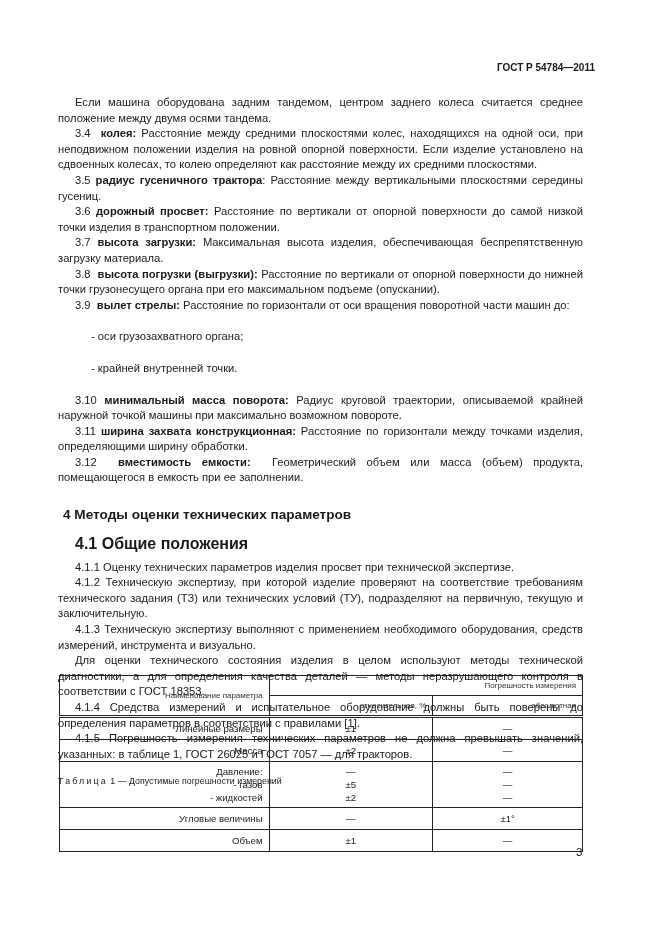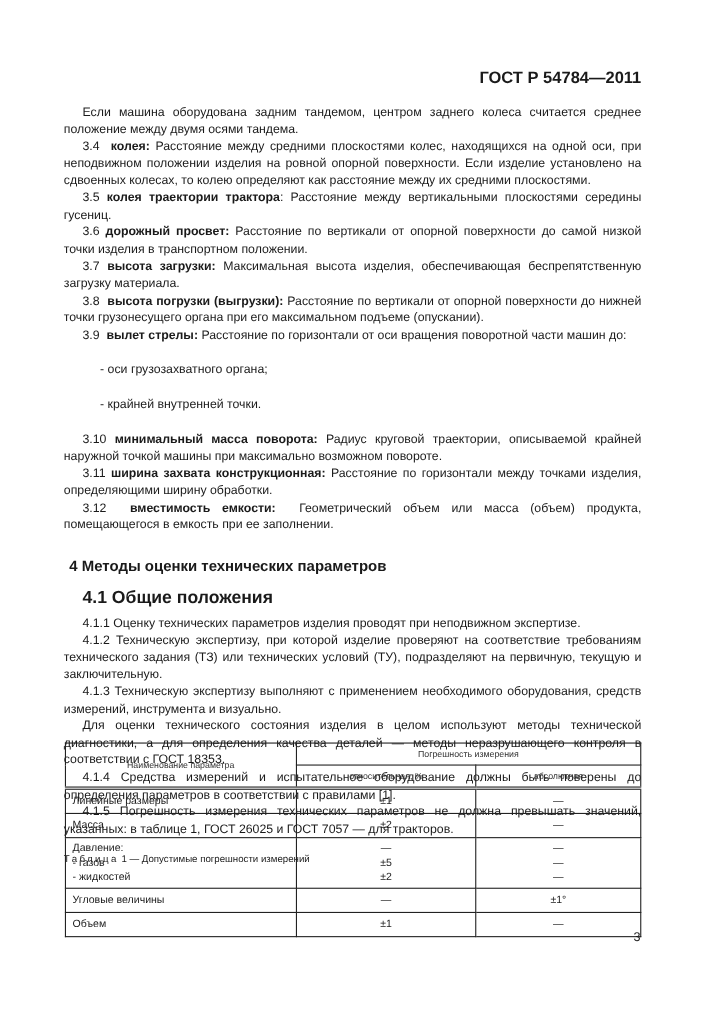--- a/index.html
+++ b/index.html
@@ -1,45 +1,45 @@
 <!DOCTYPE html>
 <html><head>
 <meta charset="utf-8">
 <style>
   html, body { margin: 0; padding: 0; background: #ffffff; }
   body { width: 661px; height: 935px; position: relative; overflow: hidden;
          font-family: "Liberation Sans", sans-serif; color: #1a1a1a; }
-  .header { position: absolute; top: 62px; right: 78px; font-weight: bold; font-size: 15px; }
+  .header { position: absolute; top: 62px; right: 66px; font-weight: bold; font-size: 10px; }
   .body { position: absolute; left: 58px; top: 95px; width: 525px; font-size: 11.2px; line-height: 15.6px; }
   .p { text-indent: 17px; text-align: justify; margin: 0; }
   .li { padding-left: 17px; margin: 16px; }
   .h2 { font-weight: bold; font-size: 13.6px; margin: 20px 0 0 5px; line-height: 18px; }
   .h3 { font-weight: bold; font-size: 16px; margin: 12px 0 8px 17px; }
   .caption { font-size: 8.8px; margin-top: 12px; }
   .caption .sp { letter-spacing: 2.2px; }
   table { position: absolute; left: 59px; top: 675px; width: 524px; border-collapse: collapse;
           font-size: 9.6px; line-height: 13px; }
-  td, th { border: 1px solid #222; padding: 0 6px; font-weight: normal; }
+  td, th { border: 1px solid #222; padding: 0 6px; font-weight: normal; text-align: right; }
   th { font-size: 8px; color: #333; height: 19px; }
   td.c { text-align: center; }
   tr.hdrbottom th { border-bottom: 3px double #222; }
   tr.r td { height: 21px; }
   .page-num { position: absolute; top: 846px; left: 576px; font-size: 11.5px; }
 </style>
 </head>
 <body>
 
 <div class="header">ГОСТ Р 54784—2011</div>
 
 <div class="body">
   <p class="p"><span>Если машина оборудована задним тандемом, центром заднего колеса считается среднее положение между двумя осями тандема.</span></p>
 
   <p class="p"><span>3.4</span>&nbsp; <b>колея:</b> <span>Расстояние между средними плоскостями колес, находящихся на одной оси, при неподвижном положении изделия на ровной опорной поверхности. Если изделие установлено на сдвоенных колесах, то колею определяют как расстояние между их средними плоскостями.</span></p>
 
-  <p class="p"><span>3.5</span> <b>колея траектории трактора</b><span>: Расстояние между вертикальными плоскостями середины гусениц.</span></p>
+  <p class="p"><span>3.5</span> <b>радиус гусеничного трактора</b><span>: Расстояние между вертикальными плоскостями середины гусениц.</span></p>
 
   <p class="p"><span>3.6</span> <b>дорожный просвет:</b> <span>Расстояние по вертикали от опорной поверхности до самой низкой точки изделия в транспортном положении.</span></p>
 
   <p class="p"><span>3.7</span> <b>высота загрузки:</b> <span>Максимальная высота изделия, обеспечивающая беспрепятственную загрузку материала.</span></p>
 
   <p class="p"><span>3.8</span>&nbsp; <b>высота погрузки (выгрузки):</b> <span>Расстояние по вертикали от опорной поверхности до нижней точки грузонесущего органа при его максимальном подъеме (опускании).</span></p>
 
   <p class="p"><span>3.9</span>&nbsp; <b>вылет стрелы:</b> <span>Расстояние по горизонтали от оси вращения поворотной части машин до:</span></p>
   <p class="li">- оси грузозахватного органа;</p>
   <p class="li">- крайней внутренней точки.</p>
@@ -47,21 +47,21 @@
   <p class="p"><span>3.10</span> <b>минимальный масса поворота:</b> <span>Радиус круговой траектории, описываемой крайней наружной точкой машины при максимально возможном повороте.</span></p>
 
   <p class="p"><span>3.11</span> <b>ширина захвата конструкционная:</b> <span>Расстояние по горизонтали между точками изделия, определяющими ширину обработки.</span></p>
 
   <p class="p"><span>3.12</span>&nbsp; <b>вместимость емкости:</b>&nbsp; <span>Геометрический объем или масса (объем) продукта, помещающегося в емкость при ее заполнении.</span></p>
 
 
   <div class="h2">4 Методы оценки технических параметров</div>
   <div class="h3">4.1 Общие положения</div>
 
-  <p class="p">4.1.1 Оценку технических параметров изделия проводят при неподвижном экспертизе.</p>
+  <p class="p">4.1.1 Оценку технических параметров изделия просвет при технической экспертизе.</p>
   <p class="p">4.1.2 Техническую экспертизу, при которой изделие проверяют на соответствие требованиям технического задания (ТЗ) или технических условий (ТУ), подразделяют на первичную, текущую и заключительную.</p>
   <p class="p">4.1.3 Техническую экспертизу выполняют с применением необходимого оборудования, средств измерений, инструмента и визуально.</p>
   <p class="p">Для оценки технического состояния изделия в целом используют методы технической диагностики, а для определения качества деталей — методы неразрушающего контроля в соответствии с ГОСТ 18353.</p>
   <p class="p">4.1.4 Средства измерений и испытательное оборудование должны быть поверены до определения параметров в соответствии с правилами [1].</p>
   <p class="p">4.1.5 Погрешность измерения технических параметров не должна превышать значений, указанных: в таблице 1, ГОСТ 26025 и ГОСТ 7057 — для тракторов.</p>
 
   <div class="caption"><span class="sp">Таблица</span><span> 1 — Допустимые погрешности измерений</span></div>
 </div>
 
 <table>

